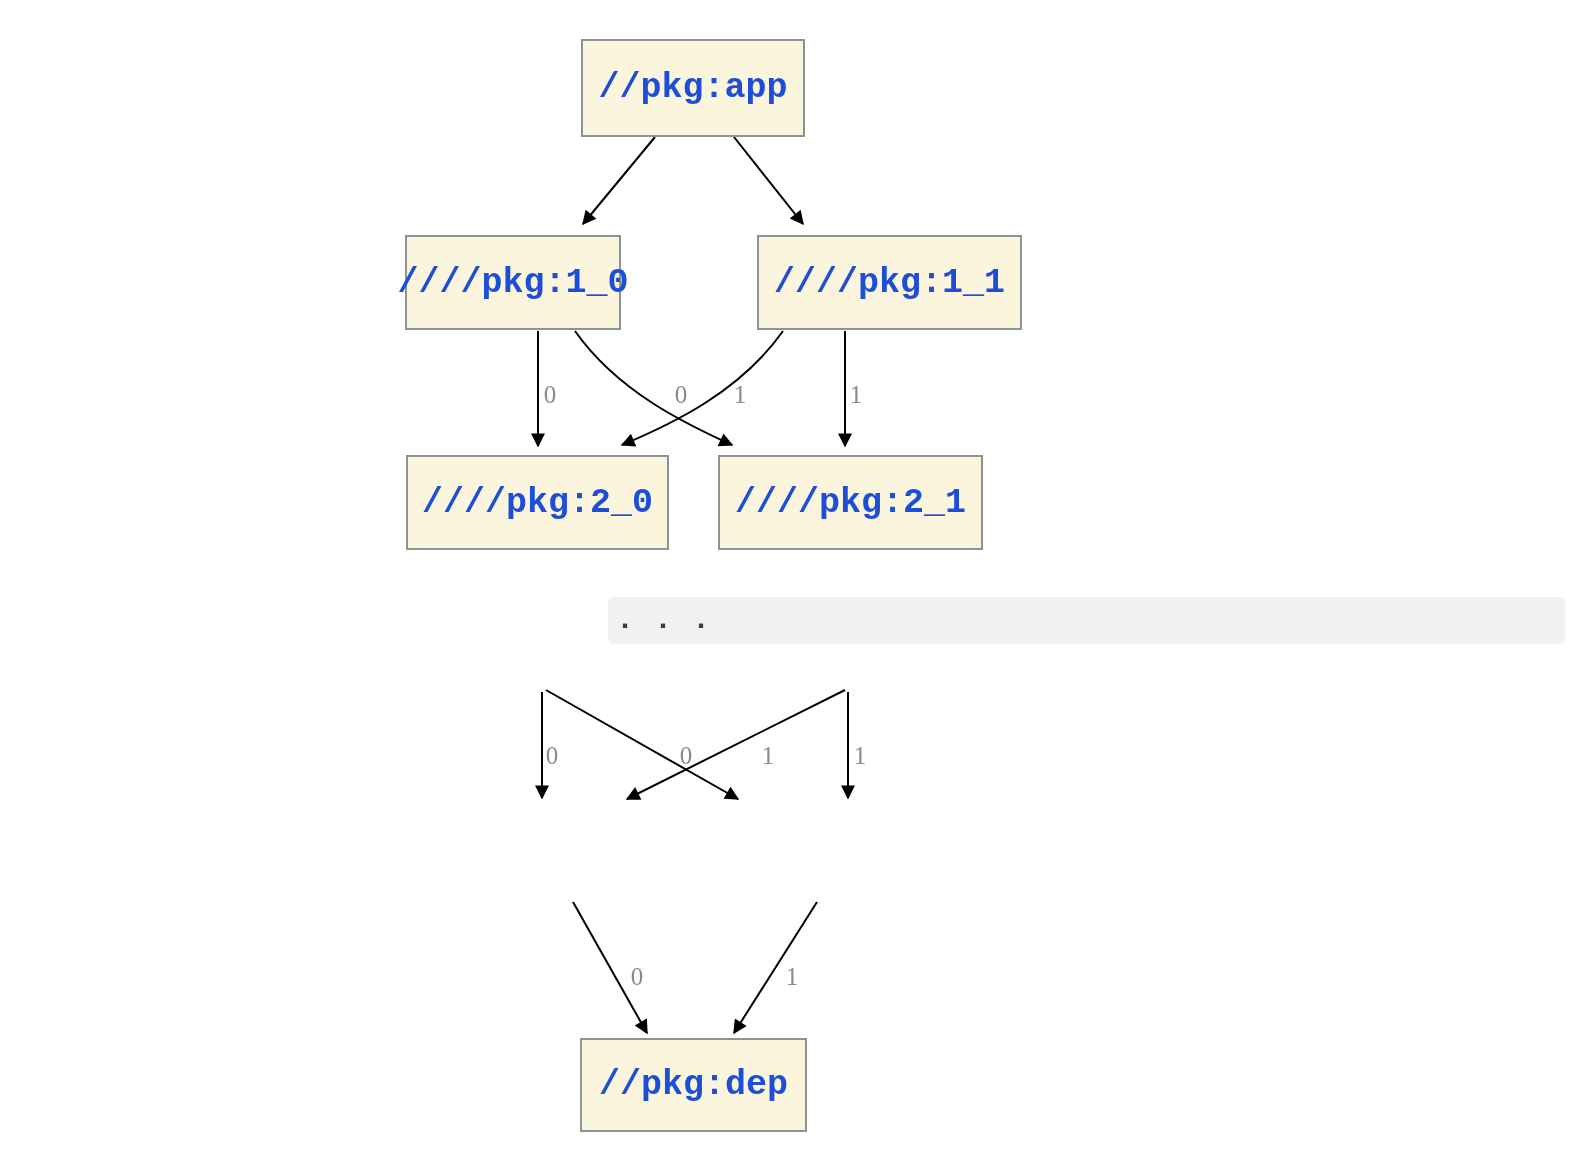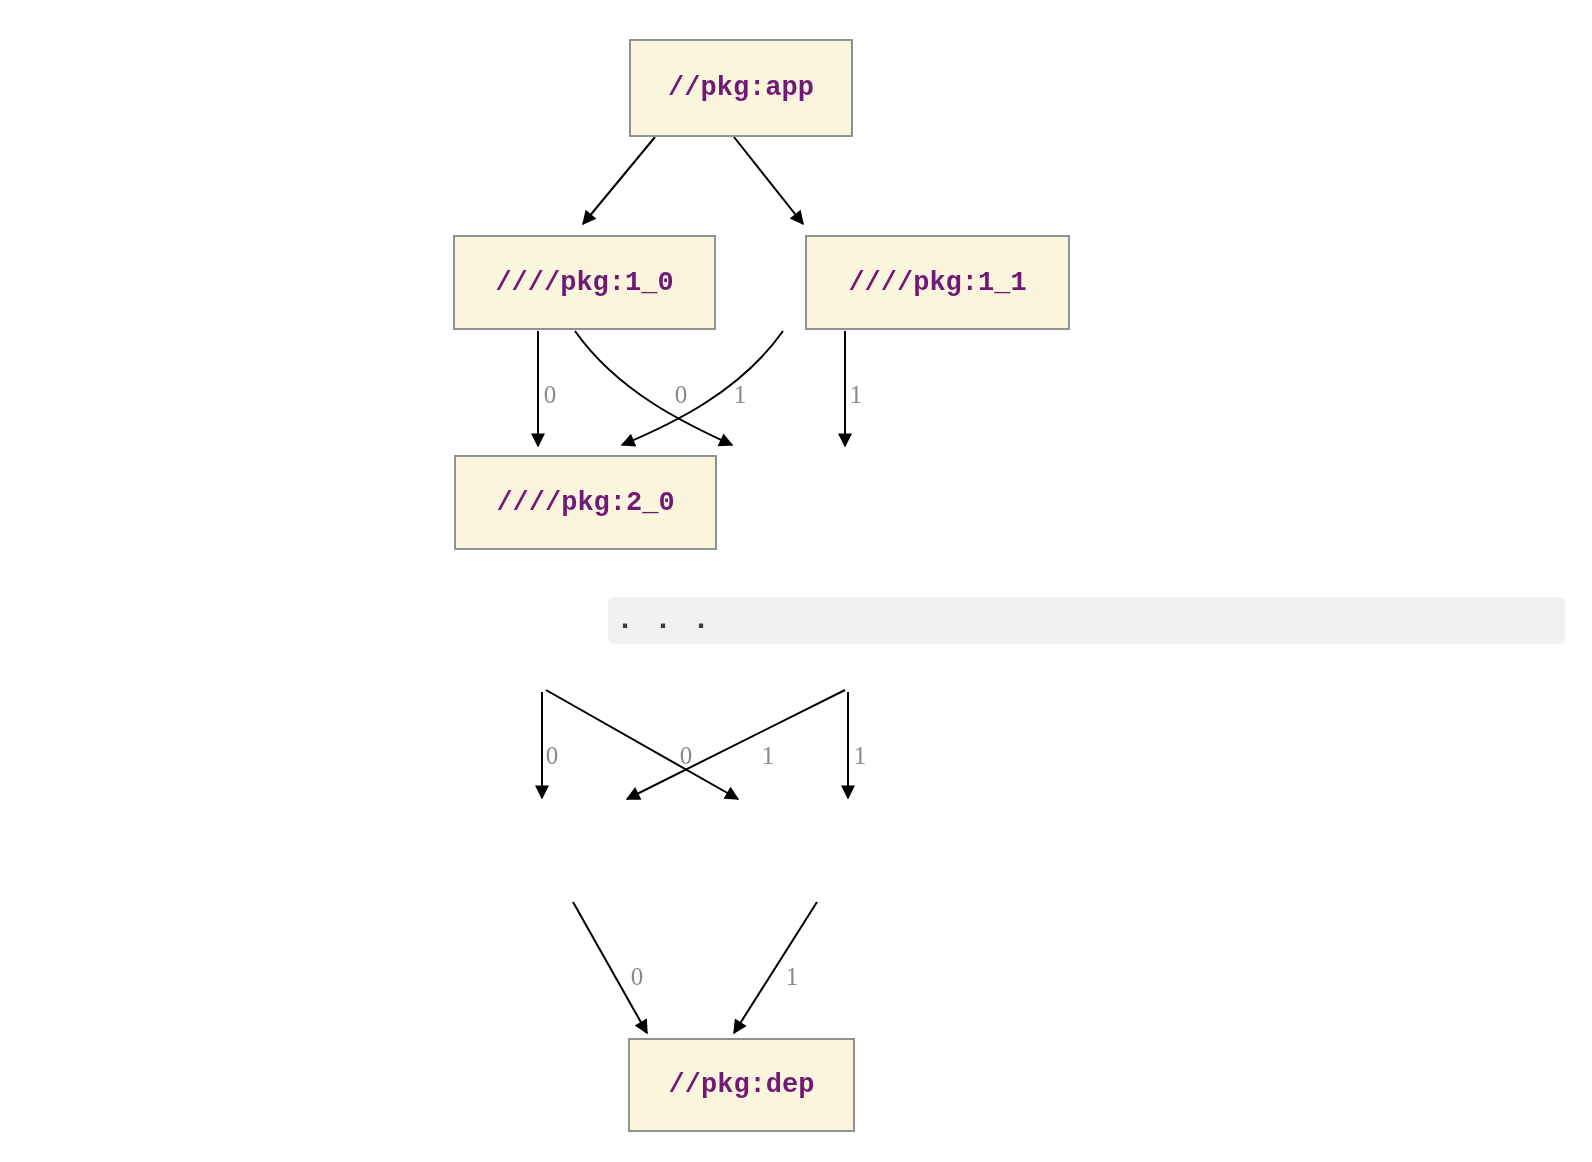--- a/index.html
+++ b/index.html
@@ -11,29 +11,28 @@
     font-family:"Liberation Sans",sans-serif;
   }
   #edges{position:absolute;left:0;top:0;width:1592px;height:1162px;}
   .node{
     position:absolute;
     background:#fcf5de;
     border:2px solid #8d9494;
     display:flex;align-items:center;justify-content:center;
     font-family:"Liberation Mono","DejaVu Sans Mono",monospace;
     font-weight:700;
-    font-size:27px;
-    color:#701a75;
+    font-size:35px;
+    color:#1d4ed8;
     letter-spacing:0px;
     box-sizing:border-box;
     white-space:nowrap;
-    margin-left:48px;
   }
   .node-app {left:581px;top:39px;  width:224px;height:98px;}
-  .node-1_0 {left:405px;top:235px; width:263px;height:95px;}
+  .node-1_0 {left:405px;top:235px; width:216px;height:95px;}
   .node-1_1 {left:757px;top:235px; width:265px;height:95px;}
   .node-2_0 {left:406px;top:455px; width:263px;height:95px;}
   .node-2_1 {left:718px;top:455px; width:265px;height:95px;}
   .node-n_0 {left:405px;top:805px; width:263px;height:95px;}
   .node-n_1 {left:718px;top:805px; width:265px;height:95px;}
   .node-dep {left:580px;top:1038px;width:227px;height:94px;}
   .ellipsis-band{
     position:absolute;
     left:608px;top:597px;width:957px;height:47px;
     background:#f1f1f1;
@@ -97,20 +96,21 @@
     <path class="edge" d="M817,902 L734,1033" marker-end="url(#arrow)"></path>
 
     <text class="edge-label" x="637" y="985">0</text>
     <text class="edge-label" x="792" y="985">1</text>
   </svg>
 
   <div class="node node-app">//pkg:app</div>
   <div class="node node-1_0">////pkg:1_0</div>
   <div class="node node-1_1">////pkg:1_1</div>
   <div class="node node-2_0">////pkg:2_0</div>
+  <div class="node node-2_1">////pkg:2_1</div>
 
   <div class="ellipsis-band">
     <div class="ellipsis-dots">. . .</div>
   </div>
 
   <div class="node node-dep">//pkg:dep</div>
 
 </div>
 
 </body></html>

